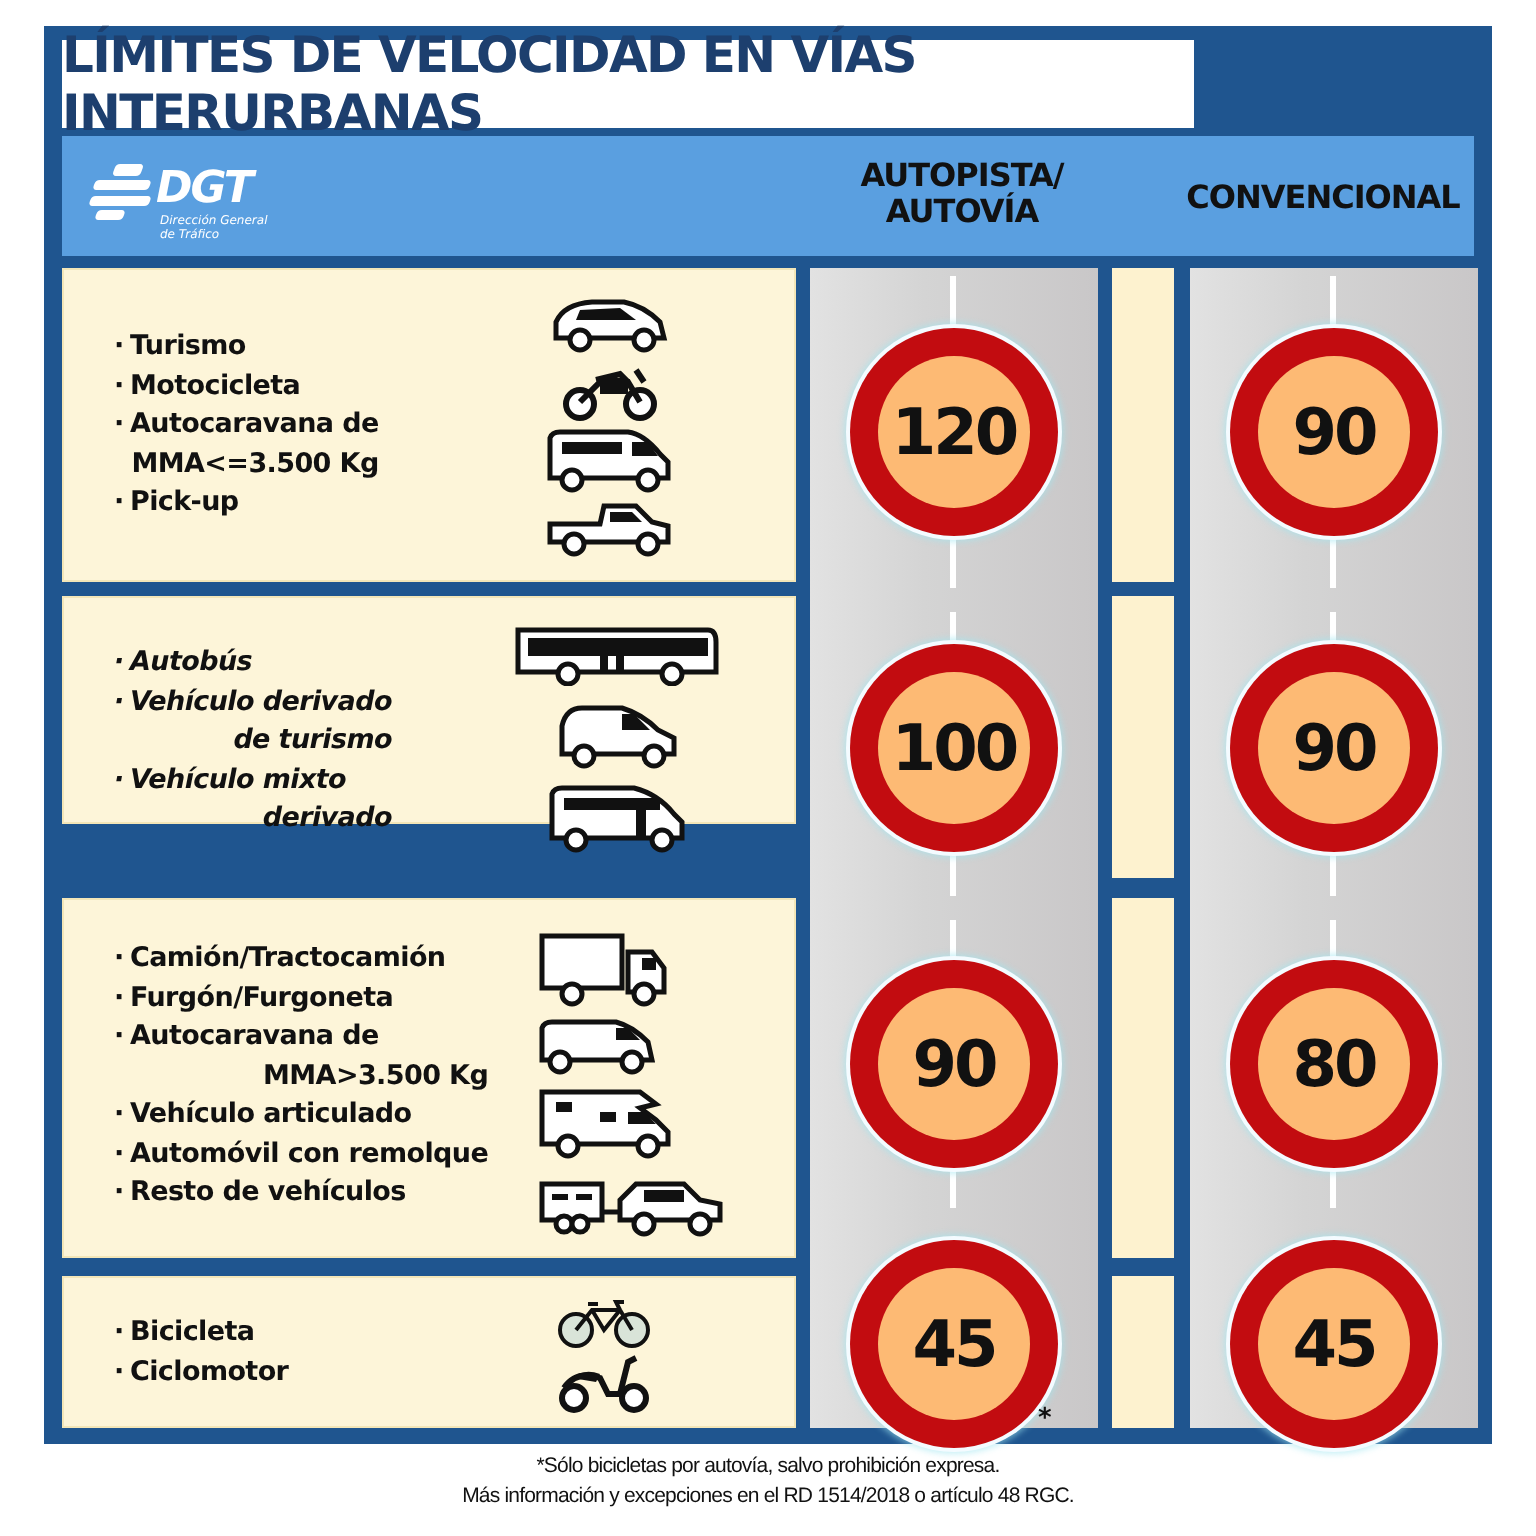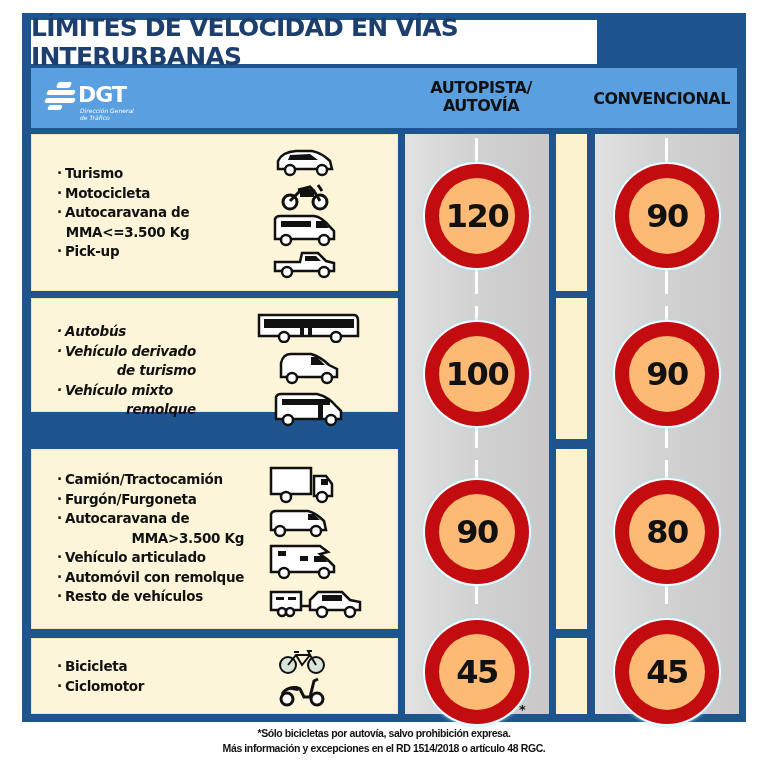--- a/index.html
+++ b/index.html
@@ -7,21 +7,21 @@
   body { position: relative; font-family: "DejaVu Sans", sans-serif; }
 
   .frame { position: absolute; left: 22px; top: 13px; width: 724px; height: 709px; background: #1f558f; }
 
   .title-band { position: absolute; left: 31px; top: 20px; width: 566px; height: 44px; background: #ffffff;
     display: flex; align-items: center; justify-content: center; }
   .title-band span { font-family: "DejaVu Sans", sans-serif; font-weight: bold; font-size: 25px; color: #1d3f6e; letter-spacing: -0.8px; }
 
   .header-band { position: absolute; left: 31px; top: 68px; width: 706px; height: 60px; background: #5a9fe0; }
   .dgt-logo { position: absolute; left: 14px; top: 10px; width: 100px; height: 44px; }
-  .dgt-text { position: absolute; left: 33px; top: 4px; font-family: "DejaVu Sans", sans-serif; font-weight: bold; font-size: 22px; color: #ffffff; letter-spacing: -1px; }
+  .dgt-text { position: absolute; left: 33px; top: 4px; font-family: "DejaVu Sans", sans-serif; font-weight: bold; font-style: italic; font-size: 22px; color: #ffffff; letter-spacing: -1px; }
   .dgt-sub { position: absolute; left: 35px; top: 29px; font-size: 6px; line-height: 7px; color: #ffffff; font-style: italic; width: 60px; }
   .dgt-mark1 { position: absolute; left: 2px; top: 12px; width: 28px; height: 5px; background: #fff; border-radius: 2px; transform: skewX(-20deg); }
   .dgt-mark2 { position: absolute; left: 0px; top: 20px; width: 30px; height: 5px; background: #fff; border-radius: 2px; transform: skewX(-20deg); }
   .dgt-mark3 { position: absolute; left: 12px; top: 4px; width: 14px; height: 6px; background: #fff; border-radius: 2px; transform: skewX(-20deg); }
   .dgt-mark4 { position: absolute; left: 3px; top: 27px; width: 14px; height: 5px; background: #fff; border-radius: 2px; transform: skewX(-20deg); }
 
   .col-head { position: absolute; font-weight: bold; color: #111; text-align: center; font-size: 16px; line-height: 18px; letter-spacing: -0.5px; }
   .col-head.autopista { left: 375px; top: 11px; width: 150px; }
   .col-head.convencional { left: 553px; top: 22px; width: 155px; }
 
@@ -40,21 +40,21 @@
   .strip { position: absolute; left: 556px; width: 31px; background: #fdf2cf; }
 
   .sign { position: absolute; width: 104px; height: 104px; border-radius: 50%; background: #c20c10;
     box-shadow: 0 0 0 2px #f4fbff, 0 0 3px 3px rgba(160,230,240,0.6);
     display: flex; align-items: center; justify-content: center; }
   .sign-inner { width: 76px; height: 76px; border-radius: 50%; background: #fdba74;
     display: flex; align-items: center; justify-content: center; }
   .sign-inner span { font-family: "DejaVu Sans", sans-serif; font-weight: bold; font-size: 32px; color: #111; letter-spacing: -1.5px; }
   .asterisk { position: absolute; font-size: 13px; font-weight: bold; color: #111; }
 
-  .footer { position: absolute; left: 0; top: 726px; width: 768px; text-align: center; font-family: "Liberation Sans", sans-serif; font-size: 10.5px; line-height: 15px; color: #111; letter-spacing: -0.4px; font-weight: bold; }
+  .footer { position: absolute; left: 0; top: 726px; width: 768px; text-align: center; font-family: "Liberation Sans", sans-serif; font-size: 10.5px; line-height: 15px; color: #111; letter-spacing: -0.4px; }
 </style>
 </head>
 <body>
 
 <div class="frame"></div>
 
 <div class="title-band">
   <span>LÍMITES DE VELOCIDAD  EN VÍAS INTERURBANAS</span>
 </div>
 
@@ -135,21 +135,21 @@
     </svg>
   </div>
 </div>
 
 <div class="panel" style="top:298px; height:114px;font-style:italic;">
   <ul style="top:23px;">
     <li><span class="bullet">·</span><span>Autobús</span></li>
     <li><span class="bullet">·</span><span>Vehículo derivado</span></li>
     <li class="cont"><span>de turismo</span></li>
     <li><span class="bullet">·</span><span>Vehículo mixto</span></li>
-    <li class="cont"><span>remolque</span></li>
+    <li class="cont"><span>derivado</span></li>
   </ul>
   <div class="veh-icons" style="left:224px; top:12px;">
     <svg width="106" height="32" viewBox="0 0 106 32">
       <path d="M3 25 L3 4 L98 4 Q102 4 102 10 L102 25 Z" fill="#fff" stroke="#111" stroke-width="2.5"></path>
       <rect x="8" y="8" width="90" height="9" fill="#111"></rect>
       <rect x="44" y="17" width="4" height="8" fill="#111"></rect>
       <rect x="52" y="17" width="4" height="8" fill="#111"></rect>
       <circle cx="28" cy="26" r="5" fill="#fff" stroke="#111" stroke-width="2.5"></circle>
       <circle cx="80" cy="26" r="5" fill="#fff" stroke="#111" stroke-width="2.5"></circle>
     </svg>

